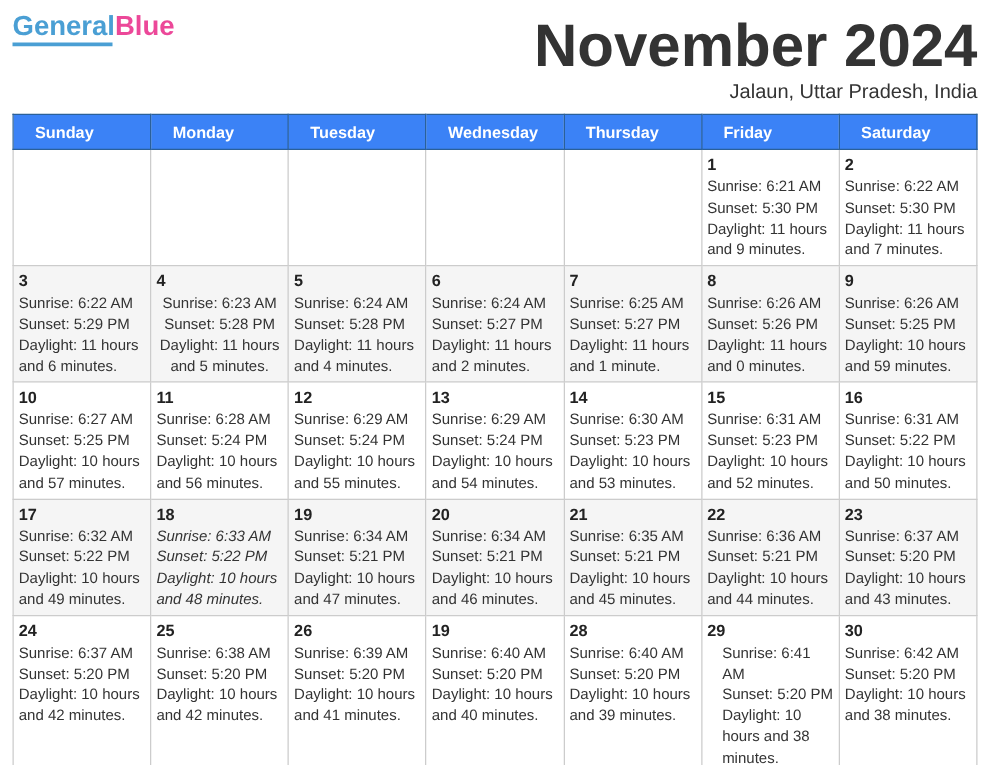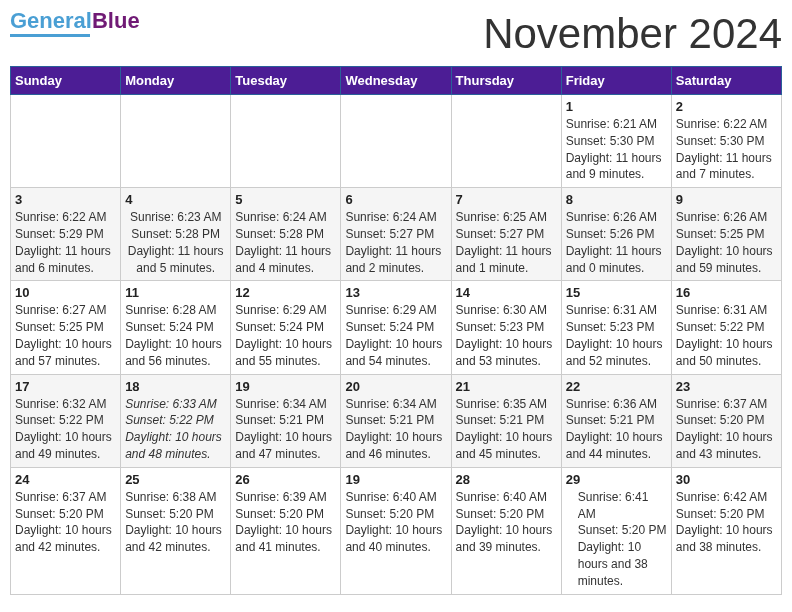--- a/index.html
+++ b/index.html
@@ -33,38 +33,38 @@
     .logo-line {
       width: 80px;
       height: 3px;
       background: #4a9fd4;
       margin-top: 2px;
     }
     .title-area {
       text-align: right;
     }
     .month-title {
-      font-size: 42px;
-      font-weight: normal;
+      font-size: 48px;
+      font-weight: bold;
       color: #333;
     }
     .subtitle {
       font-size: 16px;
       color: #333;
     }
     .calendar {
       width: 100%;
       border-collapse: collapse;
     }
     .calendar th {
-      background: #4c1d95;
+      background: #3b82f6;
       color: #fff;
       font-size: 13px;
       font-weight: bold;
-      padding: 6px 4px;
+      padding: 6px 17px;
       text-align: left;
       border: 1px solid #2a6099;
     }
     .calendar td {
       border: 1px solid #ccc;
       vertical-align: top;
       padding: 4px;
       font-size: 11px;
       width: 14.28%;
       height: 90px;
@@ -88,26 +88,27 @@
     .empty-cell {
       background: #fff !important;
     }
   </style>
 </head>
 <body>
 
 <div class="header-area">
   <div class="logo">
     <div class="logo-text">
-      <span>General</span><span style="color:#701a75">Blue</span>
+      <span>General</span><span style="color:#ec4899">Blue</span>
     </div>
     <div class="logo-line"></div>
   </div>
   <div class="title-area">
     <div class="month-title">November 2024</div>
+    <div class="subtitle">Jalaun, Uttar Pradesh, India</div>
   </div>
 </div>
 
 <table class="calendar">
   <thead>
     <tr>
       <th>Sunday</th>
       <th>Monday</th>
       <th>Tuesday</th>
       <th>Wednesday</th>

